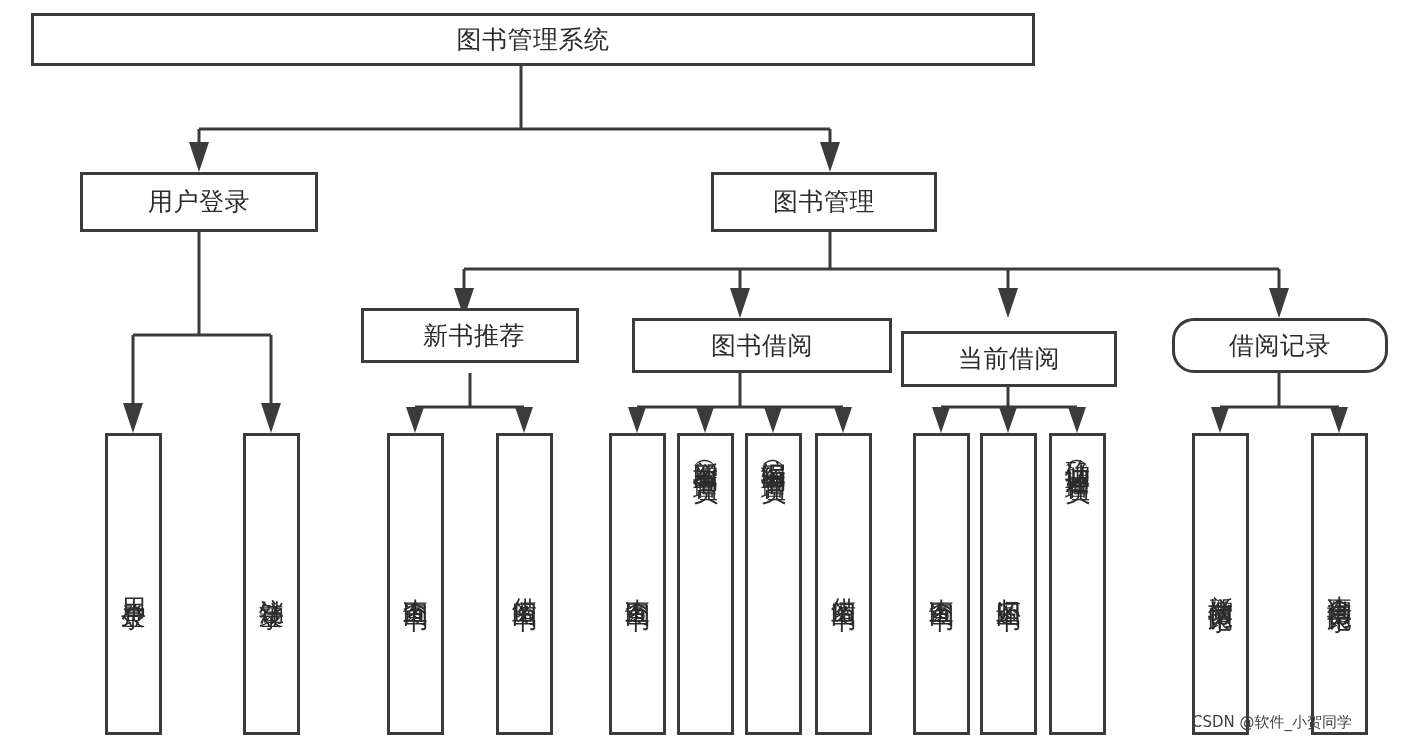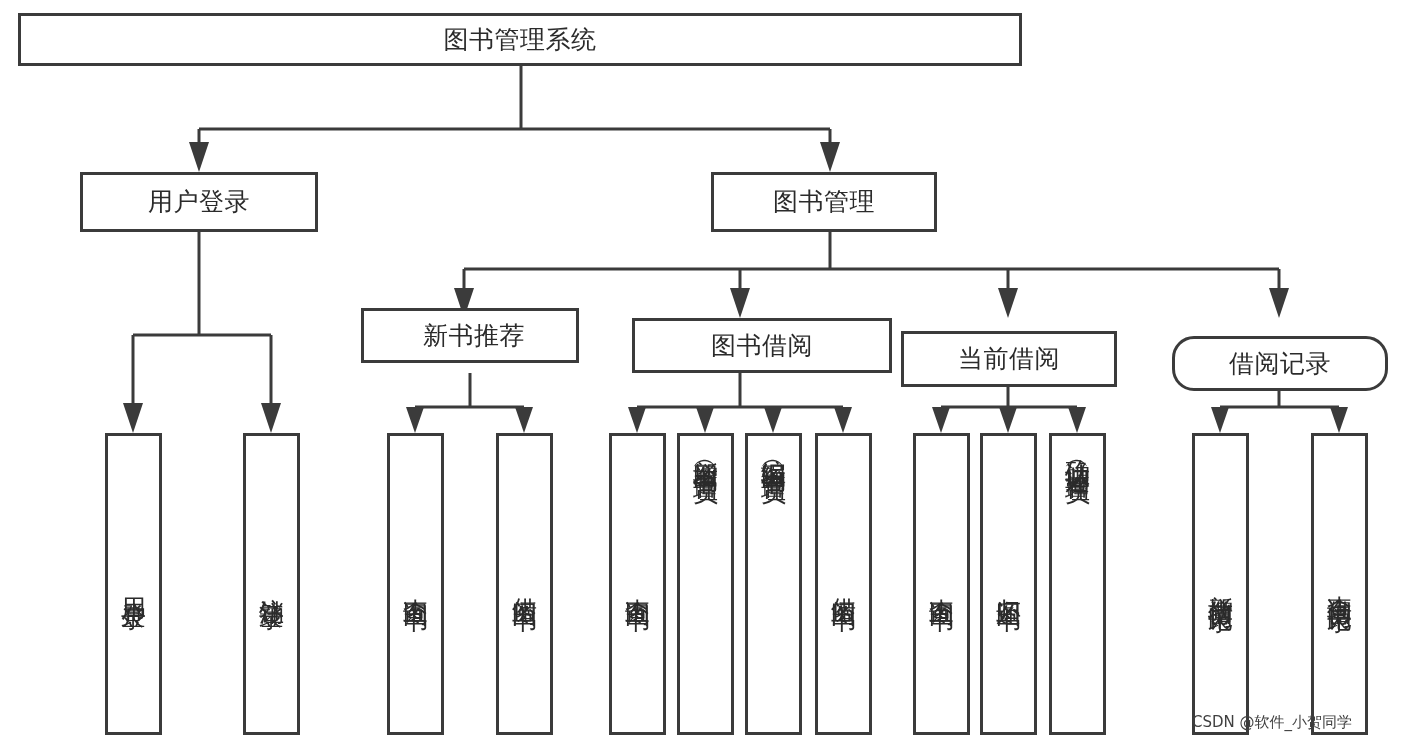--- a/index.html
+++ b/index.html
@@ -157,21 +157,21 @@
 
       <path d="M 941 433 L 932 407 L 950 407 Z"></path>
       <path d="M 1008 433 L 999 407 L 1017 407 Z"></path>
       <path d="M 1077 433 L 1068 407 L 1086 407 Z"></path>
 
       <path d="M 1220 433 L 1211 407 L 1229 407 Z"></path>
       <path d="M 1339 433 L 1330 407 L 1348 407 Z"></path>
     </g>
   </svg>
 
-  <div class="node root horiz" style="left:18px; top:13px; width:1004px; height:53px;">
+  <div class="node root horiz" style="left:31px; top:13px; width:1004px; height:53px;">
     <span class="label">图书管理系统</span>
   </div>
 
   <div class="node horiz" style="left:80px; top:172px; width:238px; height:60px;">
     <span class="label">用户登录</span>
   </div>
 
   <div class="node horiz" style="left:711px; top:172px; width:226px; height:60px;">
     <span class="label">图书管理</span>
   </div>
@@ -181,21 +181,21 @@
   </div>
 
   <div class="node horiz" style="left:632px; top:318px; width:260px; height:55px;">
     <span class="label">图书借阅</span>
   </div>
 
   <div class="node horiz" style="left:901px; top:331px; width:216px; height:56px;">
     <span class="label">当前借阅</span>
   </div>
 
-  <div class="node horiz" style="left:1172px; top:336px; width:216px; height:55px;border-radius:22px;">
+  <div class="node horiz" style="left:1172px; top:318px; width:216px; height:55px;border-radius:22px;">
     <span class="label">借阅记录</span>
   </div>
 
   <div class="node vert center" style="left:105px; top:433px; width:57px; height:302px;">
     <span class="label">用户登录</span>
   </div>
 
   <div class="node vert center" style="left:243px; top:433px; width:57px; height:302px;">
     <span class="label">注销登录</span>
   </div>

